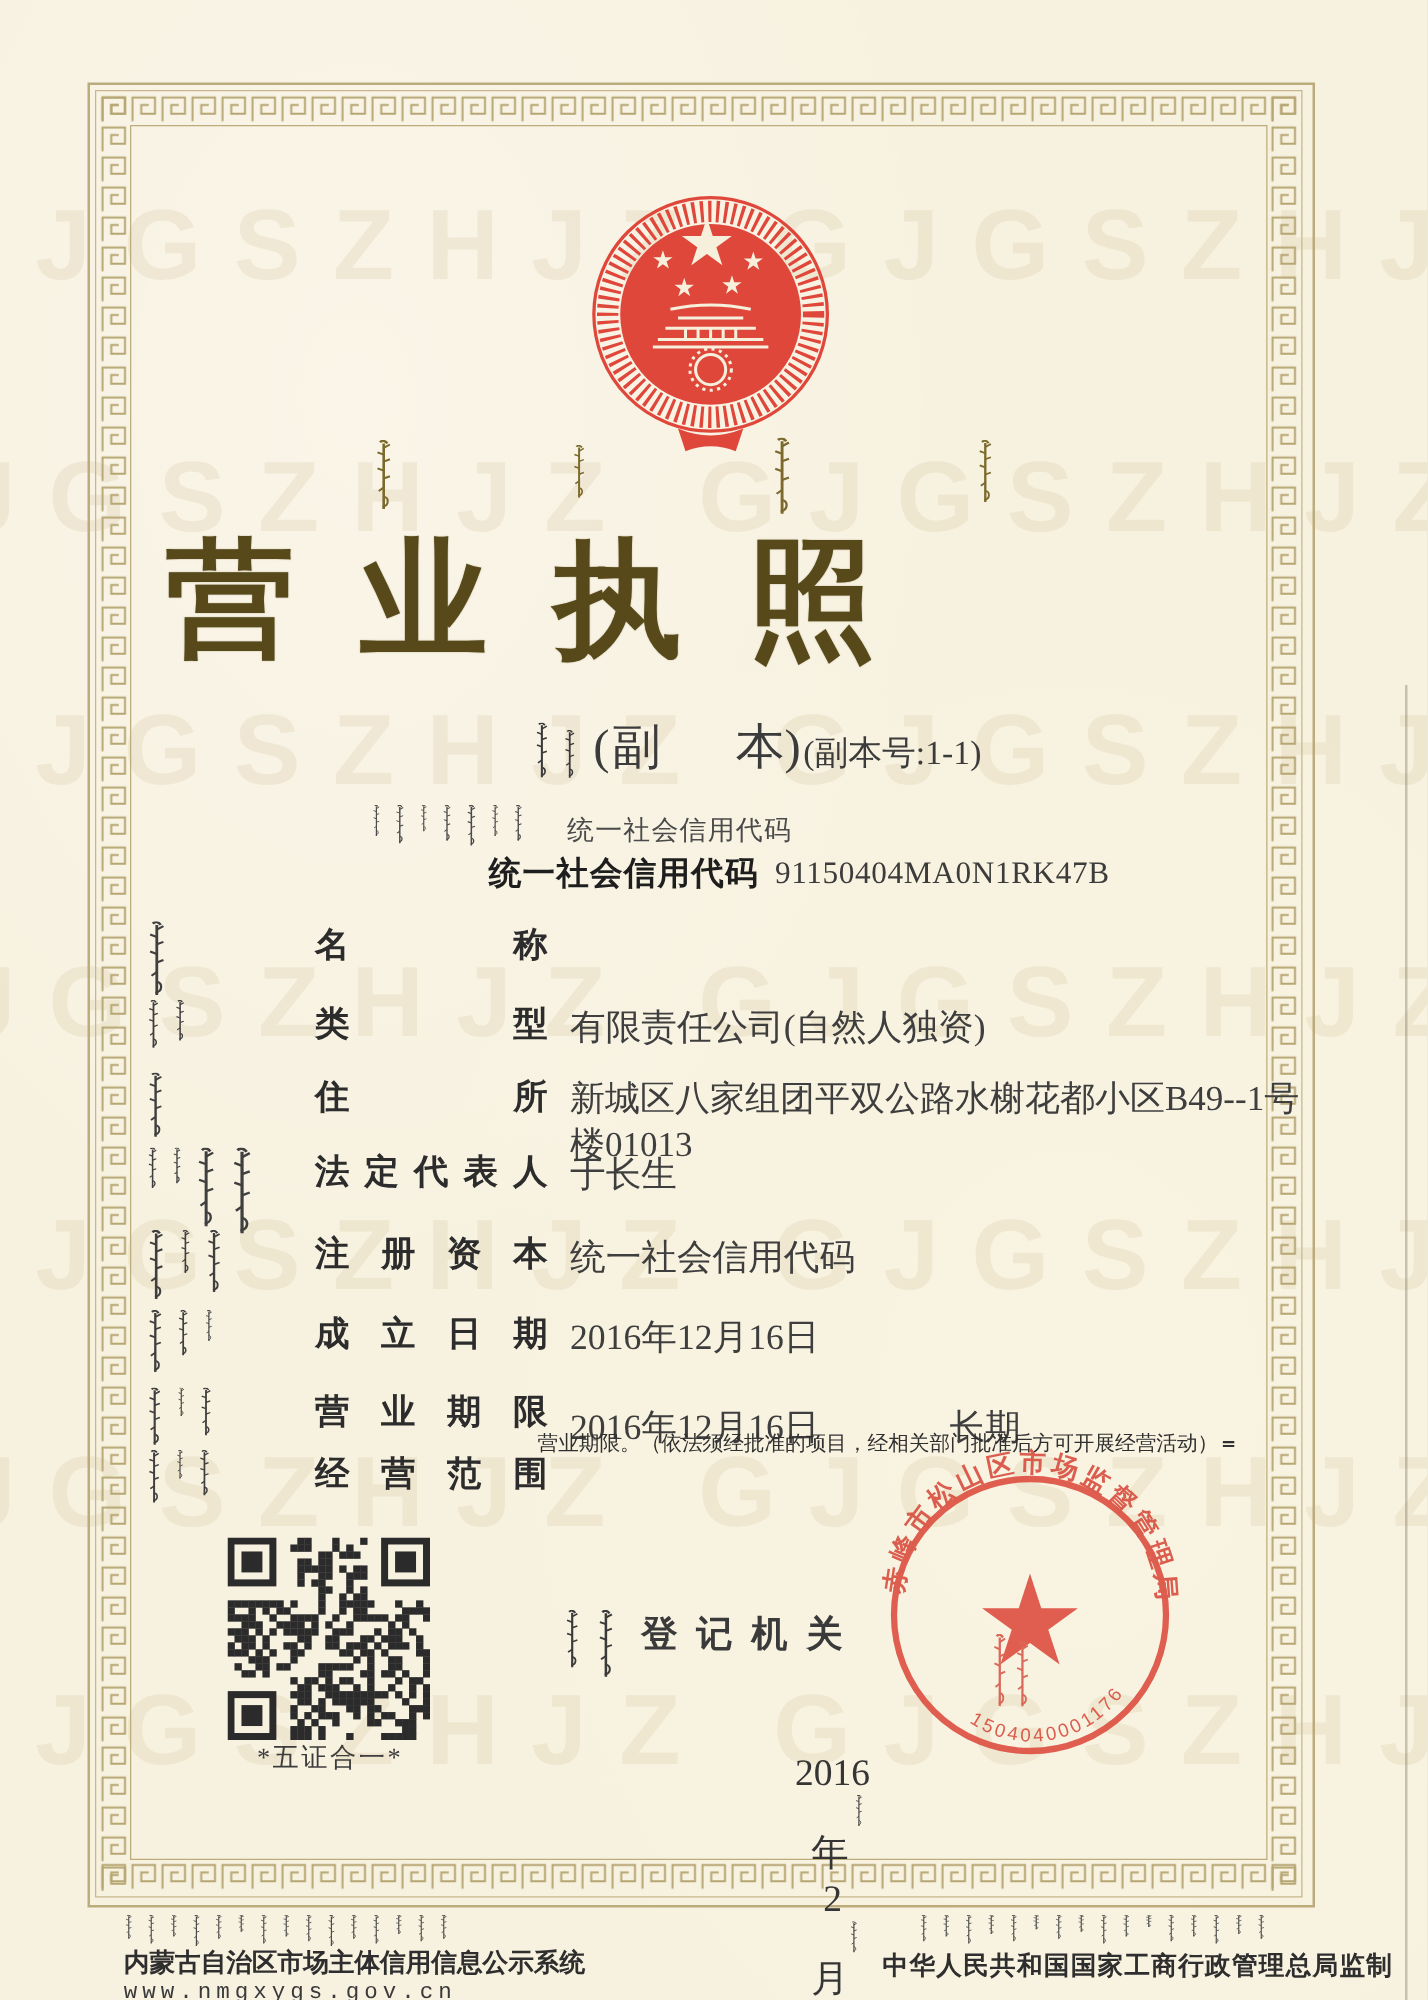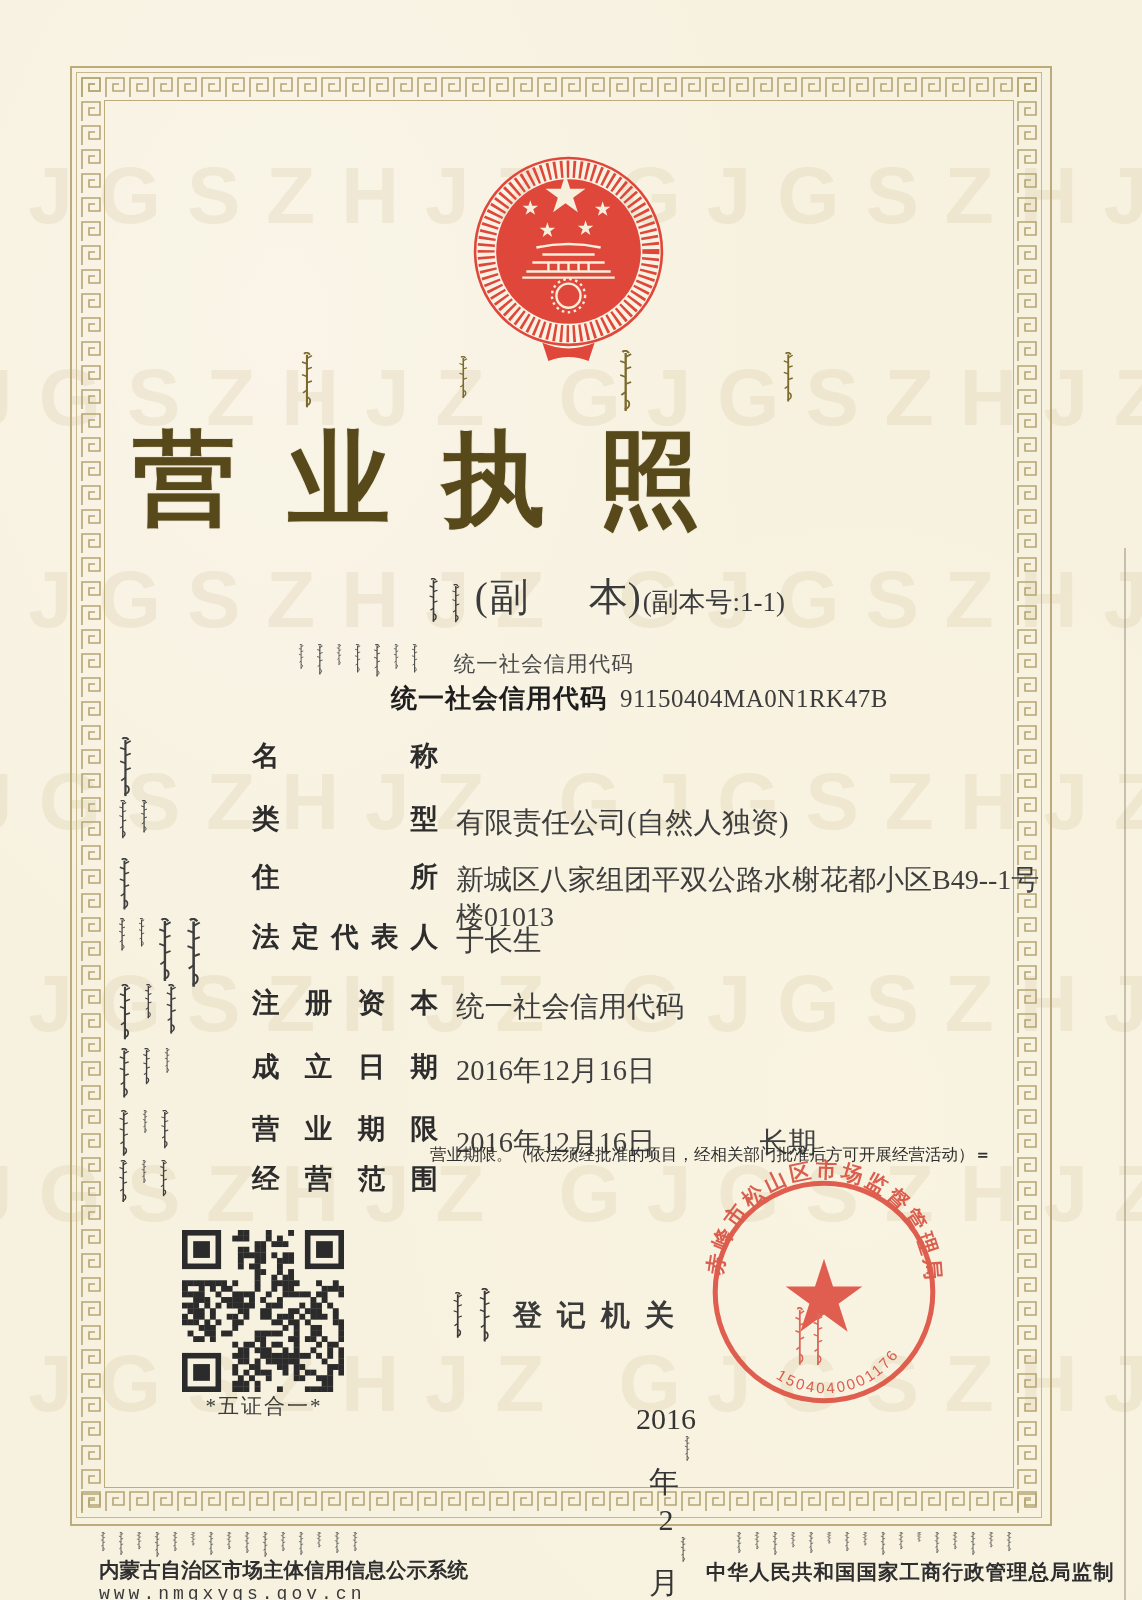--- a/index.html
+++ b/index.html
@@ -35,21 +35,21 @@
   
   .frow{left:118px;width:928px;display:flex;align-items:flex-start;}
   .ann{width:134px;flex:0 0 134px;display:flex;gap:15px;align-items:flex-start;color:#3f3f3f;padding-top:2px;}
   .flabel{width:186px;flex:0 0 186px;font-size:27.5px;font-weight:700;color:#2c2c2c;
           text-align:justify;text-align-last:justify;padding-top:3px;}
   .fval{flex:1;padding-left:18px;font-size:28.5px;color:#3e3e3e;line-height:1.32;padding-top:6px;}
   .scope-line{left:430px;top:1144px;width:580px;font-size:16.5px;color:#2f2f2f;white-space:nowrap;}
   .scope-mark{font-weight:700;letter-spacing:-2px;}
   .term-gap{display:inline-block;width:104px;}
   
-  .regn{left:452px;top:1288px;display:flex;align-items:center;gap:14px;color:#3a3a3a;}
+  .regn{left:452px;top:1288px;display:flex;align-items:flex-start;gap:14px;color:#3a3a3a;}
   .regn .lbl{font-size:29px;font-weight:600;letter-spacing:15px;margin-left:8px;}
   .datebar{left:636px;top:1402px;display:flex;align-items:center;font-size:30px;color:#353535;flex-direction:column;}
   .datebar .mgrow{color:#444;}
   .qrcap{left:176px;top:1392px;width:176px;text-align:center;font-size:21px;color:#3c3c3c;letter-spacing:2px;}
   
   .foot-mg-l{left:100px;top:1532px;display:flex;gap:9px;align-items:flex-start;color:#4a4a4a;}
   .foot-mg-r{left:736px;top:1532px;display:flex;gap:9px;align-items:flex-start;color:#4a4a4a;}
   .foot-l{left:93px;top:1556px;display:flex;align-items:baseline;flex-direction:column;}
   .foot-l .t{font-size:20.5px;font-weight:700;color:#2e2e2e;}
   .foot-l .u{font-size:18px;color:#3a3a3a;letter-spacing:4px;margin-left:6px;font-family:"Liberation Mono",monospace;}

